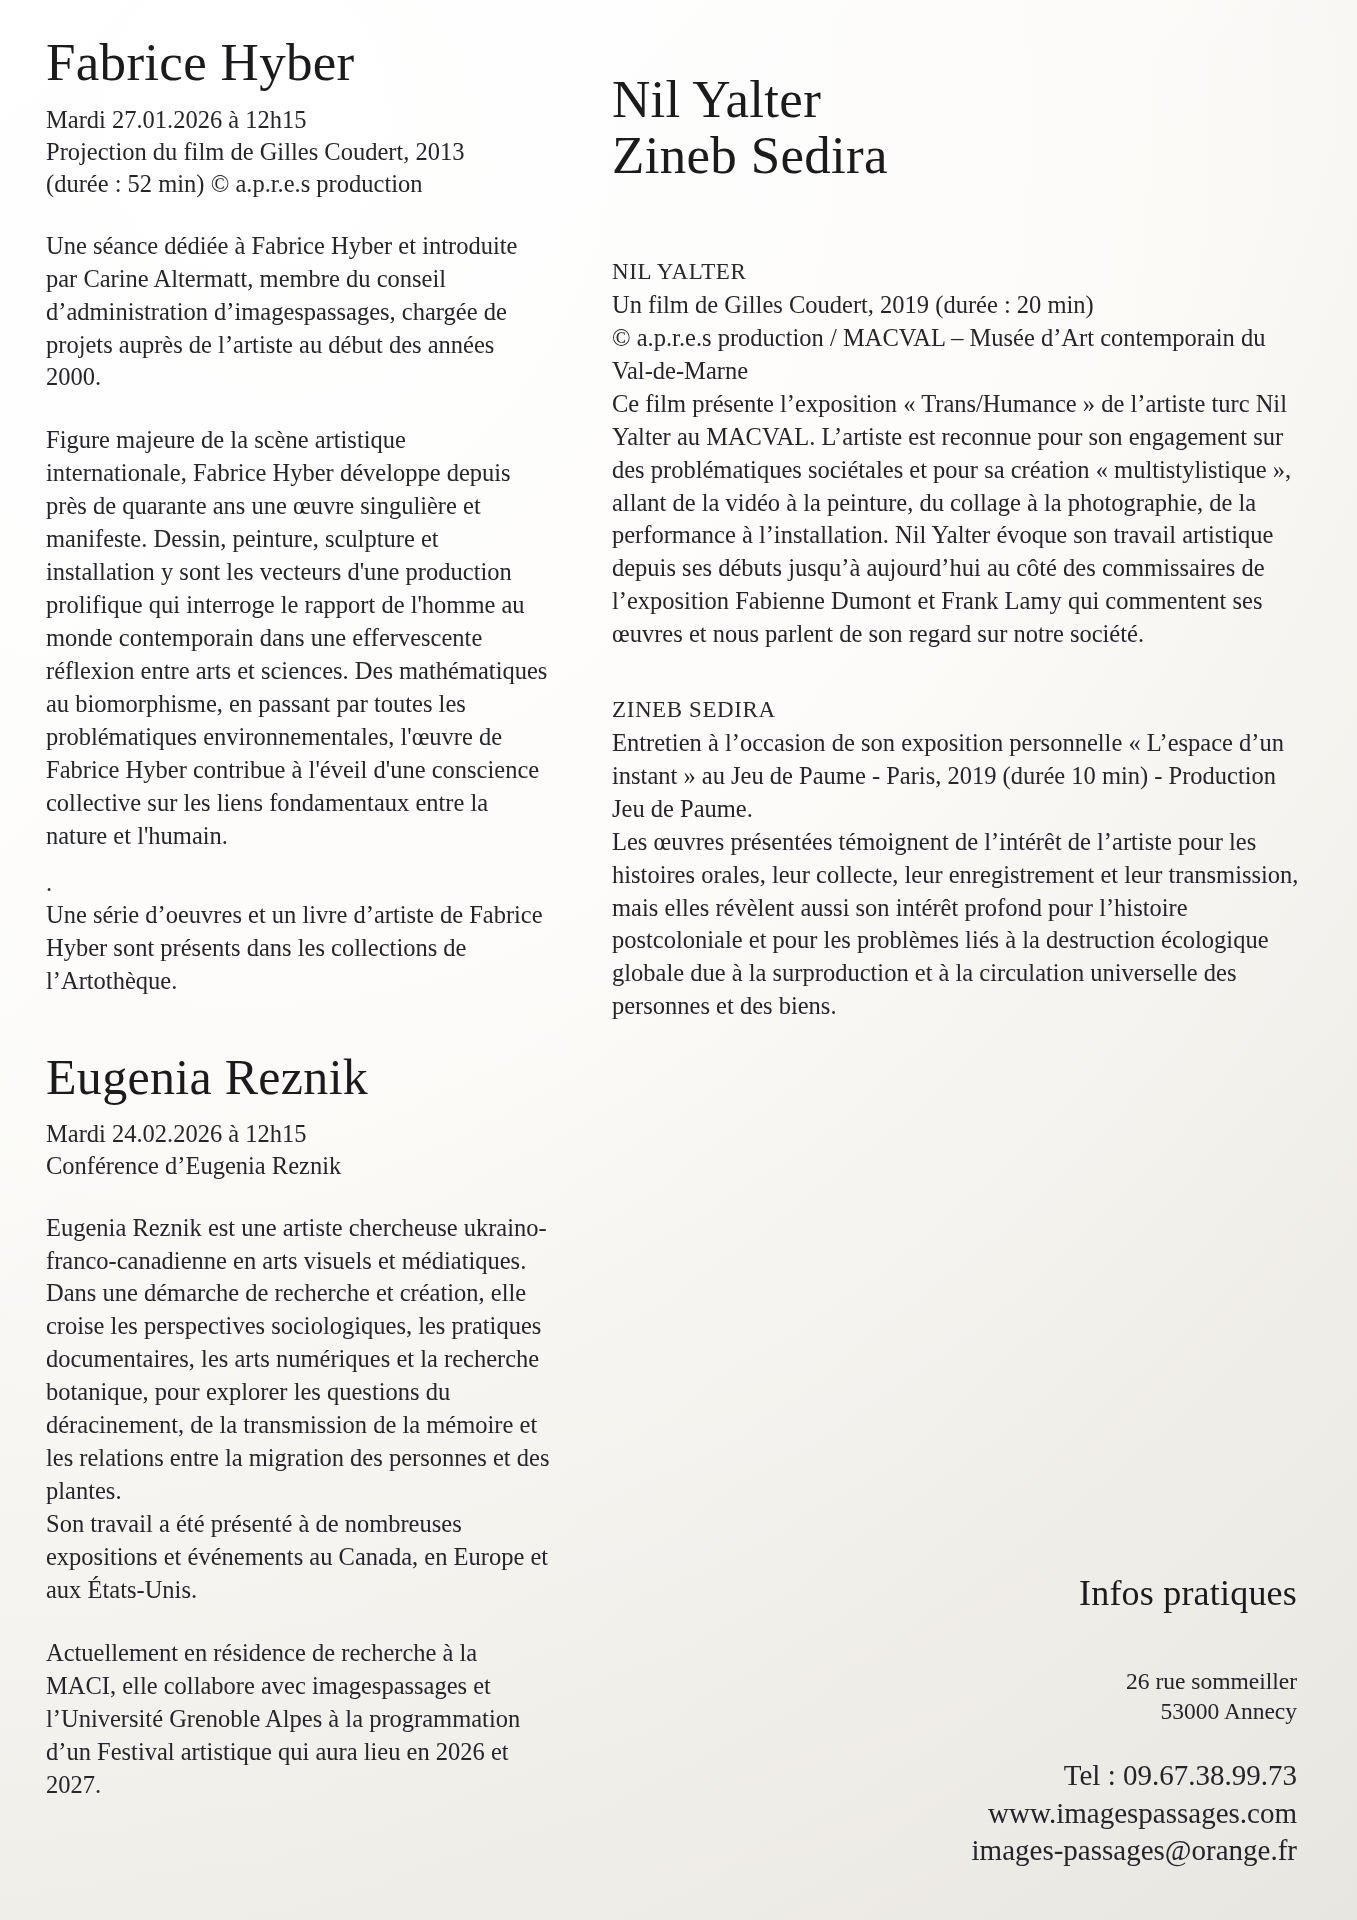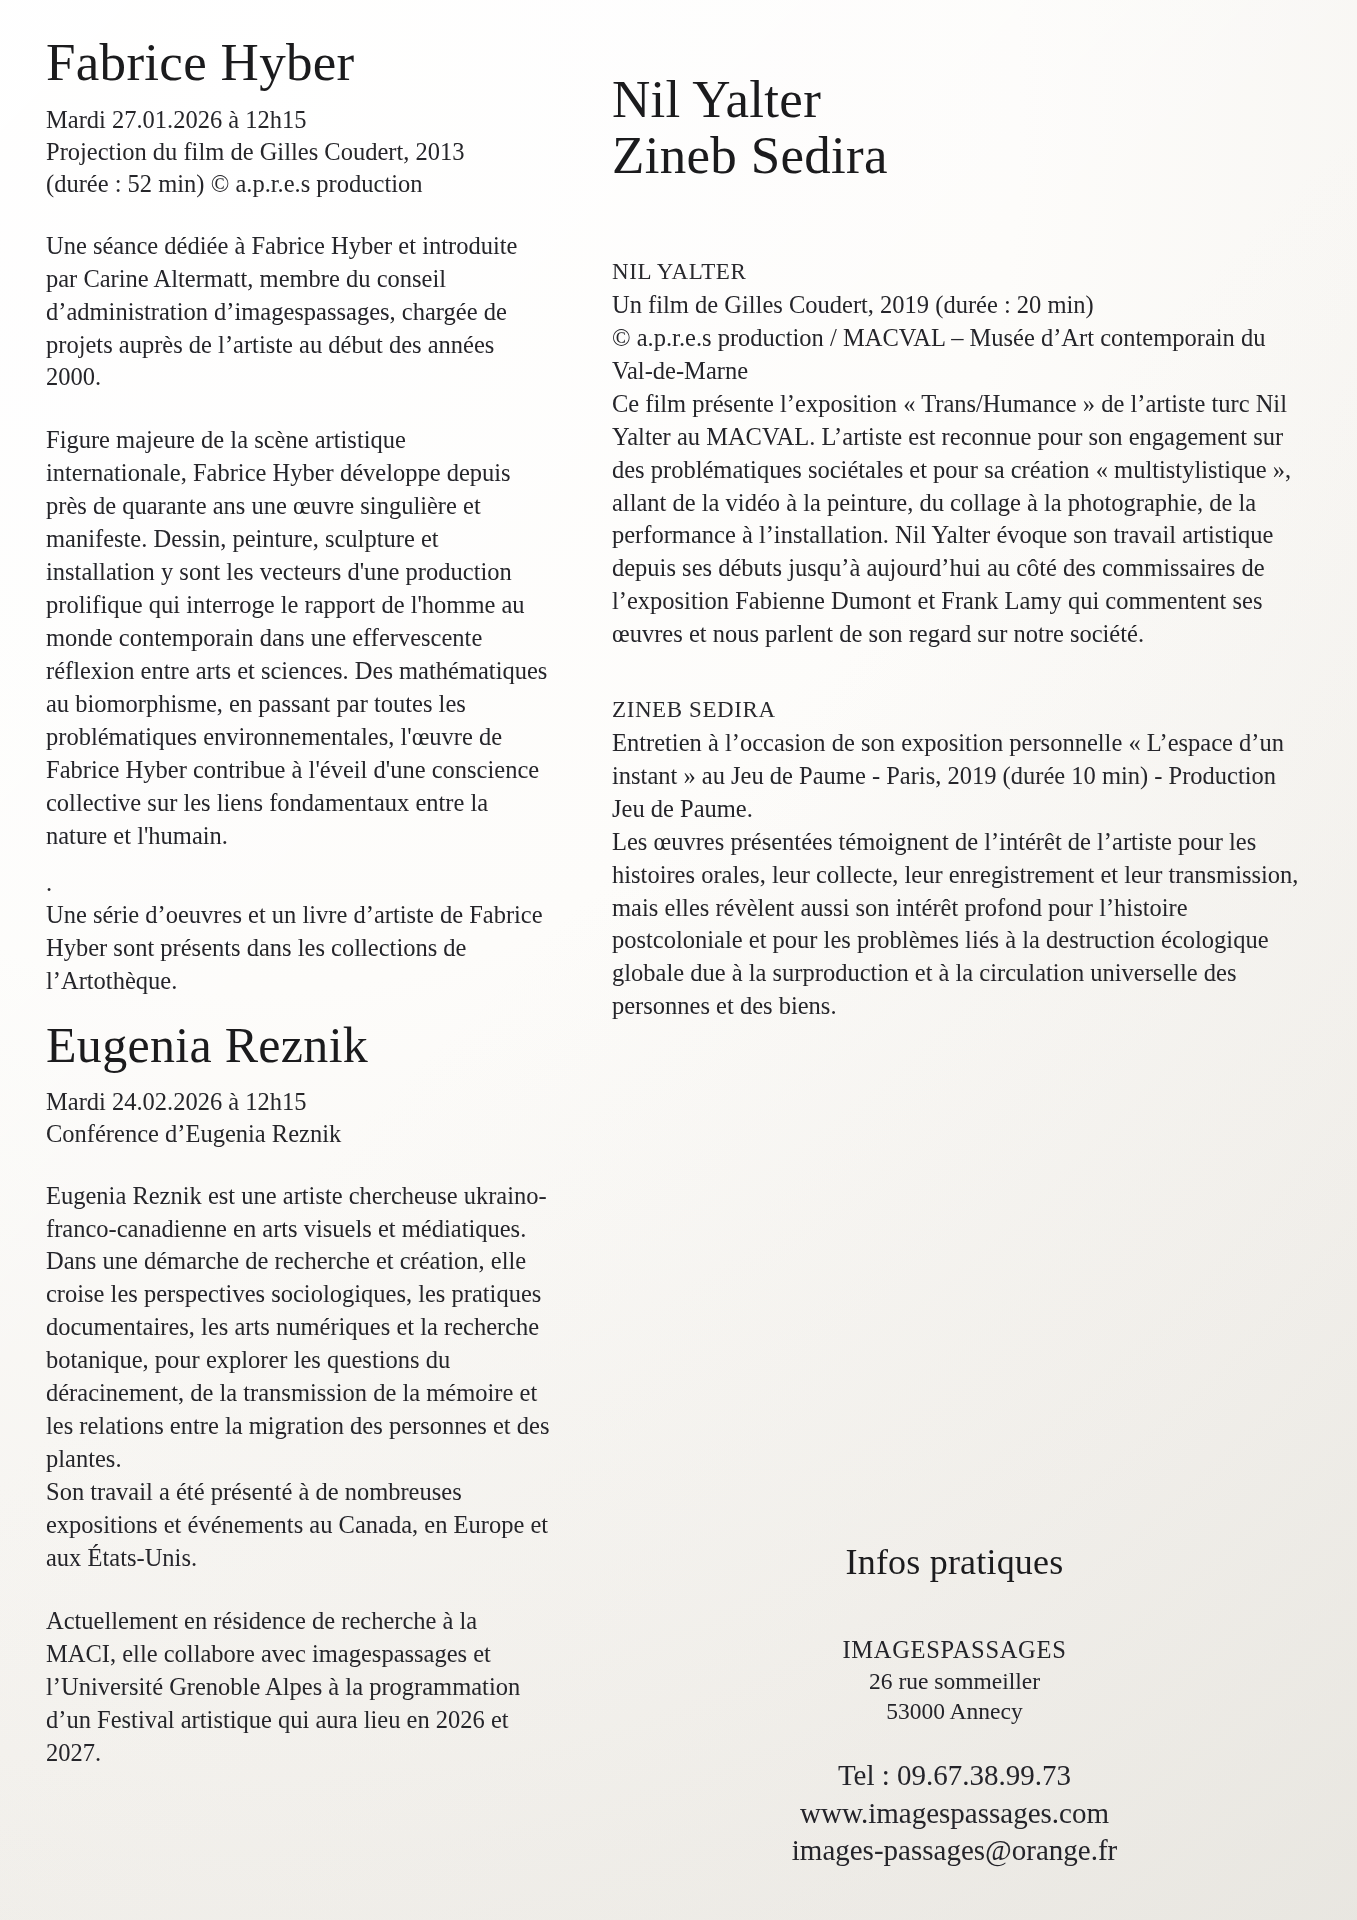--- a/index.html
+++ b/index.html
@@ -110,21 +110,21 @@
     margin-top: 74px;
     font-size: 24px;
     line-height: 1.34;
   }
   .right-body .block + .block { margin-top: 44px; }
   .right-body .caps { margin-bottom: 1px; }
 
   
   .infos {
     margin-top: auto;
-    text-align: center;
+    text-align: right;
     padding-right: 14px;
     padding-bottom: 22px;
   }
   .infos-title {
     font-size: 36px;
     line-height: 1.1;
     font-weight: 400;
     color: #1b1b1d;
     margin: 0 0 52px 0;
     letter-spacing: 0.2px;
@@ -168,21 +168,21 @@
 
         <p class="body-text para">Une séance dédiée à Fabrice Hyber et introduite par Carine Altermatt, membre du conseil d’administration d’imagespassages, chargée de projets auprès de l’artiste au début des années 2000.</p>
 
         <p class="body-text para">Figure majeure de la scène artistique internationale, Fabrice Hyber développe depuis près de quarante ans une œuvre singulière et manifeste. Dessin, peinture, sculpture et installation y sont les vecteurs d'une production prolifique qui interroge le rapport de l'homme au monde contemporain dans une effervescente réflexion entre arts et sciences. Des mathématiques au biomorphisme, en passant par toutes les problématiques environnementales, l'œuvre de Fabrice Hyber contribue à l'éveil d'une conscience collective sur les liens fondamentaux entre la nature et l'humain.</p>
 
         <p class="dot-line">.</p>
 
         <p class="body-text para-tight">Une série d’oeuvres et un livre d’artiste de Fabrice Hyber sont présents dans les collections de l’Artothèque.</p>
       </section>
 
-      <section style="margin-top:20px;">
+      <section style="margin-top:52px;">
         <h1 class="display display-2">Eugenia Reznik</h1>
 
         <p class="meta">Mardi 24.02.2026 à 12h15
 Conférence d’Eugenia Reznik</p>
 
         <p class="body-text para">Eugenia Reznik est une artiste chercheuse ukraino-franco-canadienne en arts visuels et médiatiques. Dans une démarche de recherche et création, elle croise les perspectives sociologiques, les pratiques documentaires, les arts numériques et la recherche botanique, pour explorer les questions du déracinement, de la transmission de la mémoire et les relations entre la migration des personnes et des plantes.
 Son travail a été présenté à de nombreuses expositions et événements au Canada, en Europe et aux États-Unis.</p>
 
         <p class="body-text para">Actuellement en résidence de recherche à la MACI, elle collabore avec imagespassages et l’Université Grenoble Alpes à la programmation d’un Festival artistique qui aura lieu en 2026 et 2027.</p>
       </section>
@@ -210,21 +210,20 @@
           <p class="caps">ZINEB SEDIRA</p>
           <p class="body-text">Entretien à l’occasion de son exposition personnelle « L’espace d’un instant » au Jeu de Paume - Paris, 2019 (durée 10 min) - Production Jeu de Paume.
 Les œuvres présentées témoignent de l’intérêt de l’artiste pour les histoires orales, leur collecte, leur enregistrement et leur transmission, mais elles révèlent aussi son intérêt profond pour l’histoire postcoloniale et pour les problèmes liés à la destruction écologique globale due à la surproduction et à la circulation universelle des personnes et des biens.</p>
         </div>
 
       </section>
 
       <section class="infos">
         <h2 class="infos-title">Infos pratiques</h2>
 
-        <p class="infos-org">IMAGESPASSAGES</p>
 
         <p class="infos-addr">26 rue sommeiller
 53000 Annecy</p>
 
         <p class="infos-contact">Tel : 09.67.38.99.73
 www.imagespassages.com
 images-passages@orange.fr</p>
       </section>
 
     </div>

